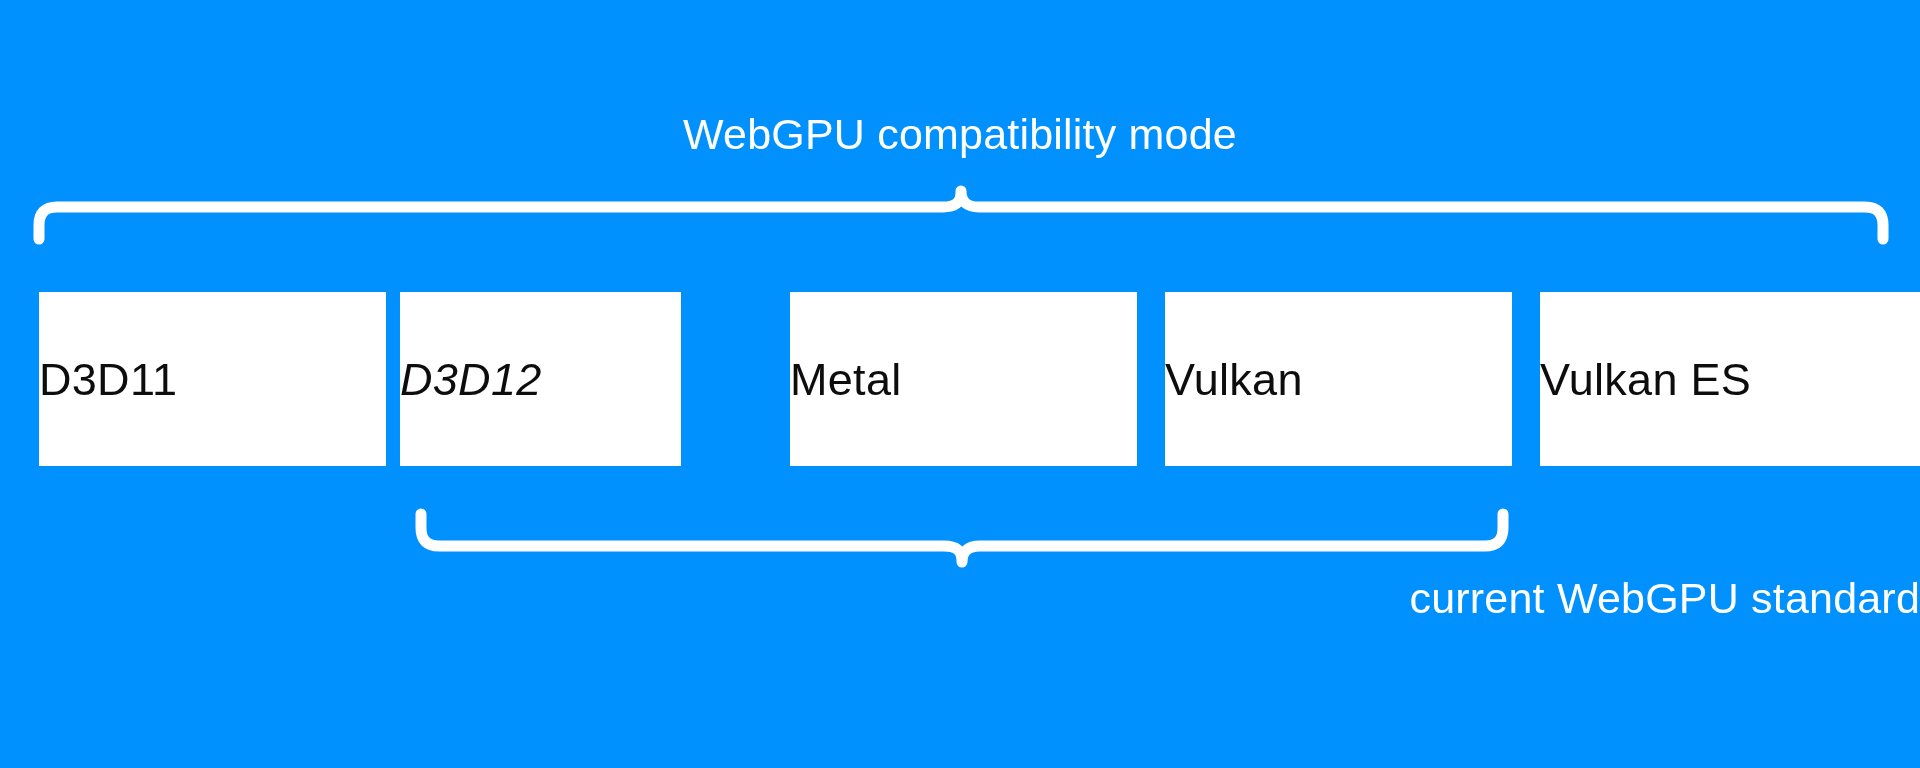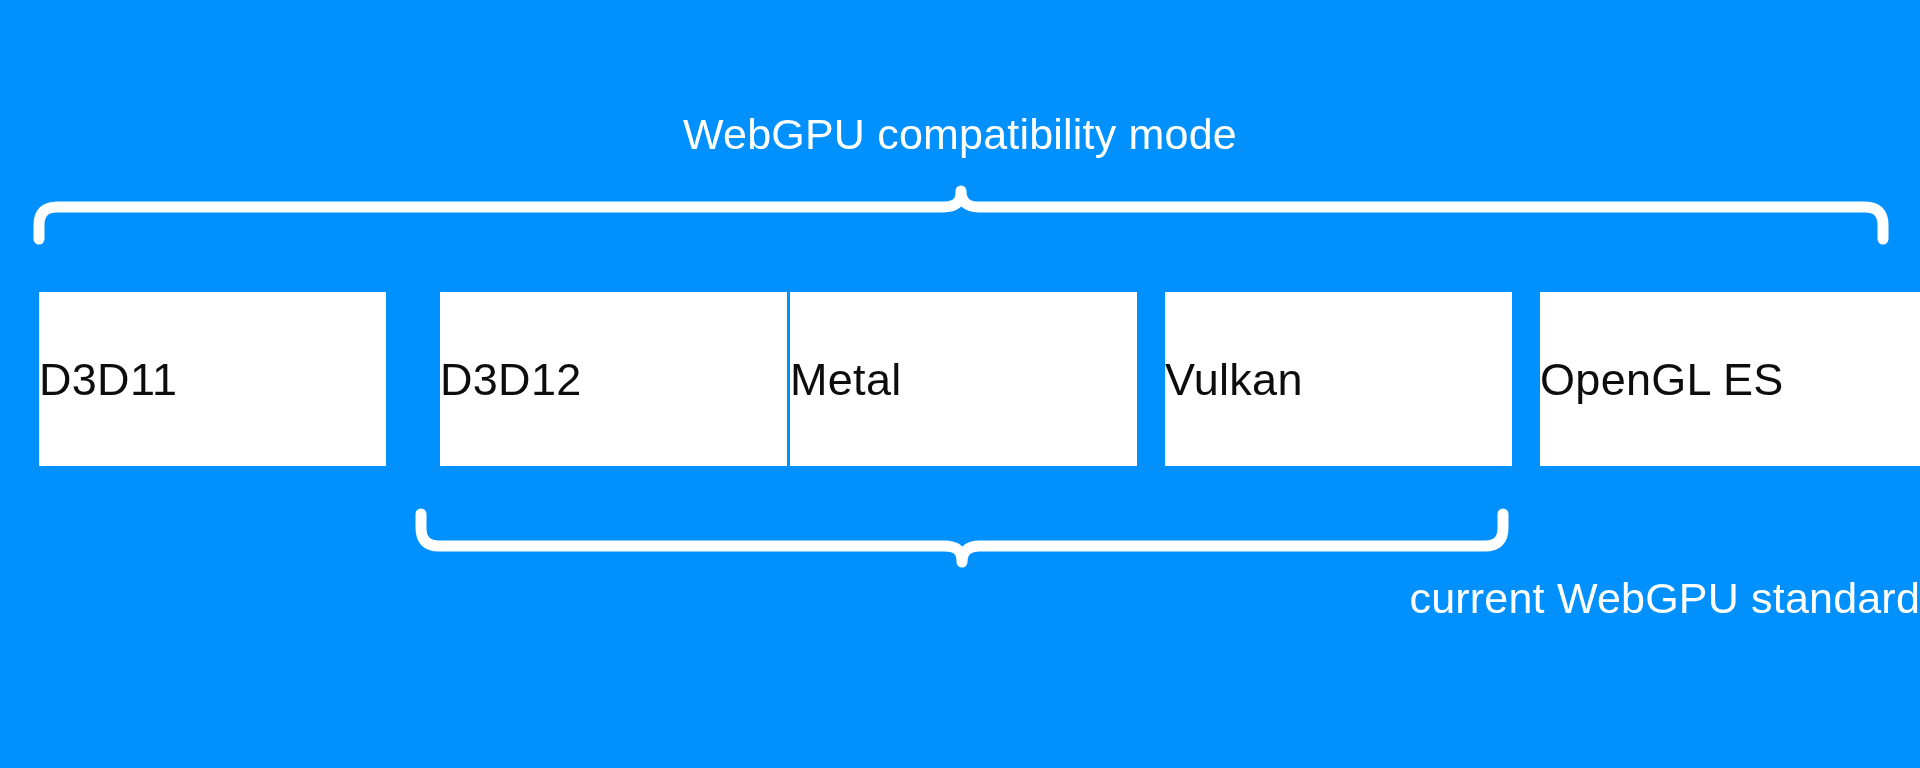--- a/index.html
+++ b/index.html
@@ -84,21 +84,21 @@
   .api-box-label {
     color: #0d0d0d;
     font-size: 45px;
     font-weight: 400;
     letter-spacing: 0.3px;
     line-height: 1;
     white-space: nowrap;
   }
 
   .box-0 { left: 39px;   width: 347px; }
-  .box-1 { left: 440px;  width: 347px; }
+  .box-1 { left: 400px;  width: 281px; font-style: italic; }
   .box-2 { left: 790px;  width: 347px; }
   .box-3 { left: 1165px; width: 347px; }
   .box-4 { left: 1540px; width: 390px; }
 </style>
 </head>
 <body>
 
 <div id="stage">
 
   <div class="top-label">WebGPU compatibility mode</div>
@@ -128,21 +128,21 @@
 
     <div class="api-box box-3">
       <span class="api-box-label">Vulkan</span>
     </div>
 
     <div class="api-box box-2">
       <span class="api-box-label">Metal</span>
     </div>
 
     <div class="api-box box-4">
-      <span class="api-box-label">OpenGL ES</span>
+      <span class="api-box-label">Vulkan ES</span>
     </div>
 
   </div>
 
   <svg class="brace brace-bottom" viewBox="0 0 1100 60" preserveAspectRatio="none">
     <path d="M 9,6
              L 9,20
              Q 9,38 27,38
              L 532,38
              Q 550,38 550,52

